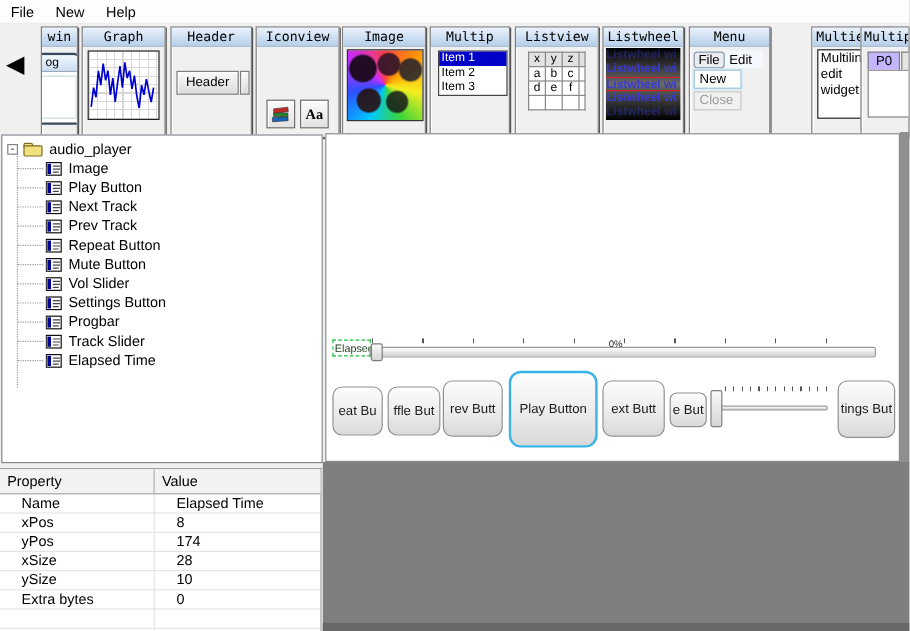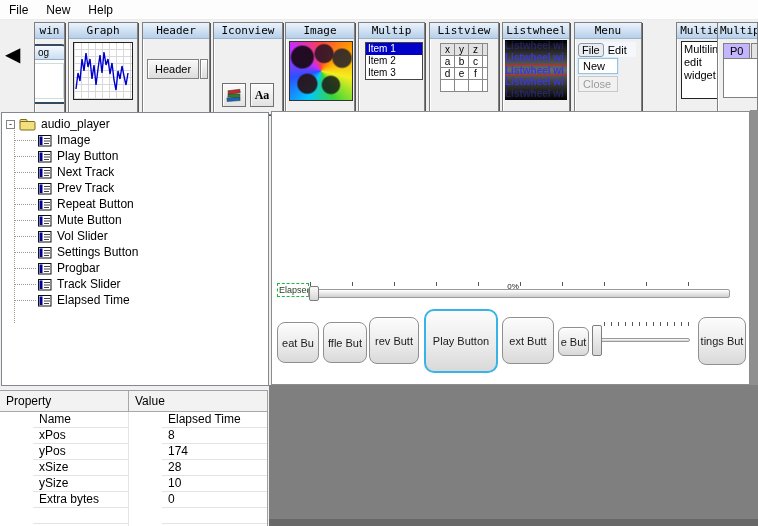--- a/index.html
+++ b/index.html
@@ -119,22 +119,22 @@
            font-size:9px;line-height:12px;overflow:hidden;color:#234023;box-sizing:border-box;padding-left:1px;}
   .pbar-text{position:absolute;left:221px;top:170px;width:40px;text-align:center;font-size:8px;color:#222;}
 
   
   .props{position:absolute;left:0;top:390px;width:268px;height:136px;background:#fff;
          border-top:1px solid #a0a0a0;border-right:1px solid #a0a0a0;box-sizing:border-box;
          display:grid;grid-template-columns:129px 1fr;grid-template-rows:21px repeat(8,16px);font-size:12px;}
   .ph{background:#f2f2f2;border-bottom:1px solid #a8a8a8;border-right:1px solid #a8a8a8;
       line-height:20px;padding-left:6px;}
   .ph.last{border-right:none;}
-  .pc{border-bottom:1px solid #e4e4e4;border-right:1px solid #e4e4e4;line-height:15px;padding-left:6px;
-      overflow:hidden;white-space:nowrap;margin-left:33px;}
+  .pc{border-bottom:1px solid #e4e4e4;border-right:1px solid #e4e4e4;line-height:15px;padding-left:18px;
+      overflow:hidden;white-space:nowrap;}
   .pc.val{border-right:none;}
 </style>
 </head>
 <body>
 
 <div class="page">
 
   <div class="menubar">
     <span class="menu-item">File</span>
     <span class="menu-item">New</span>

